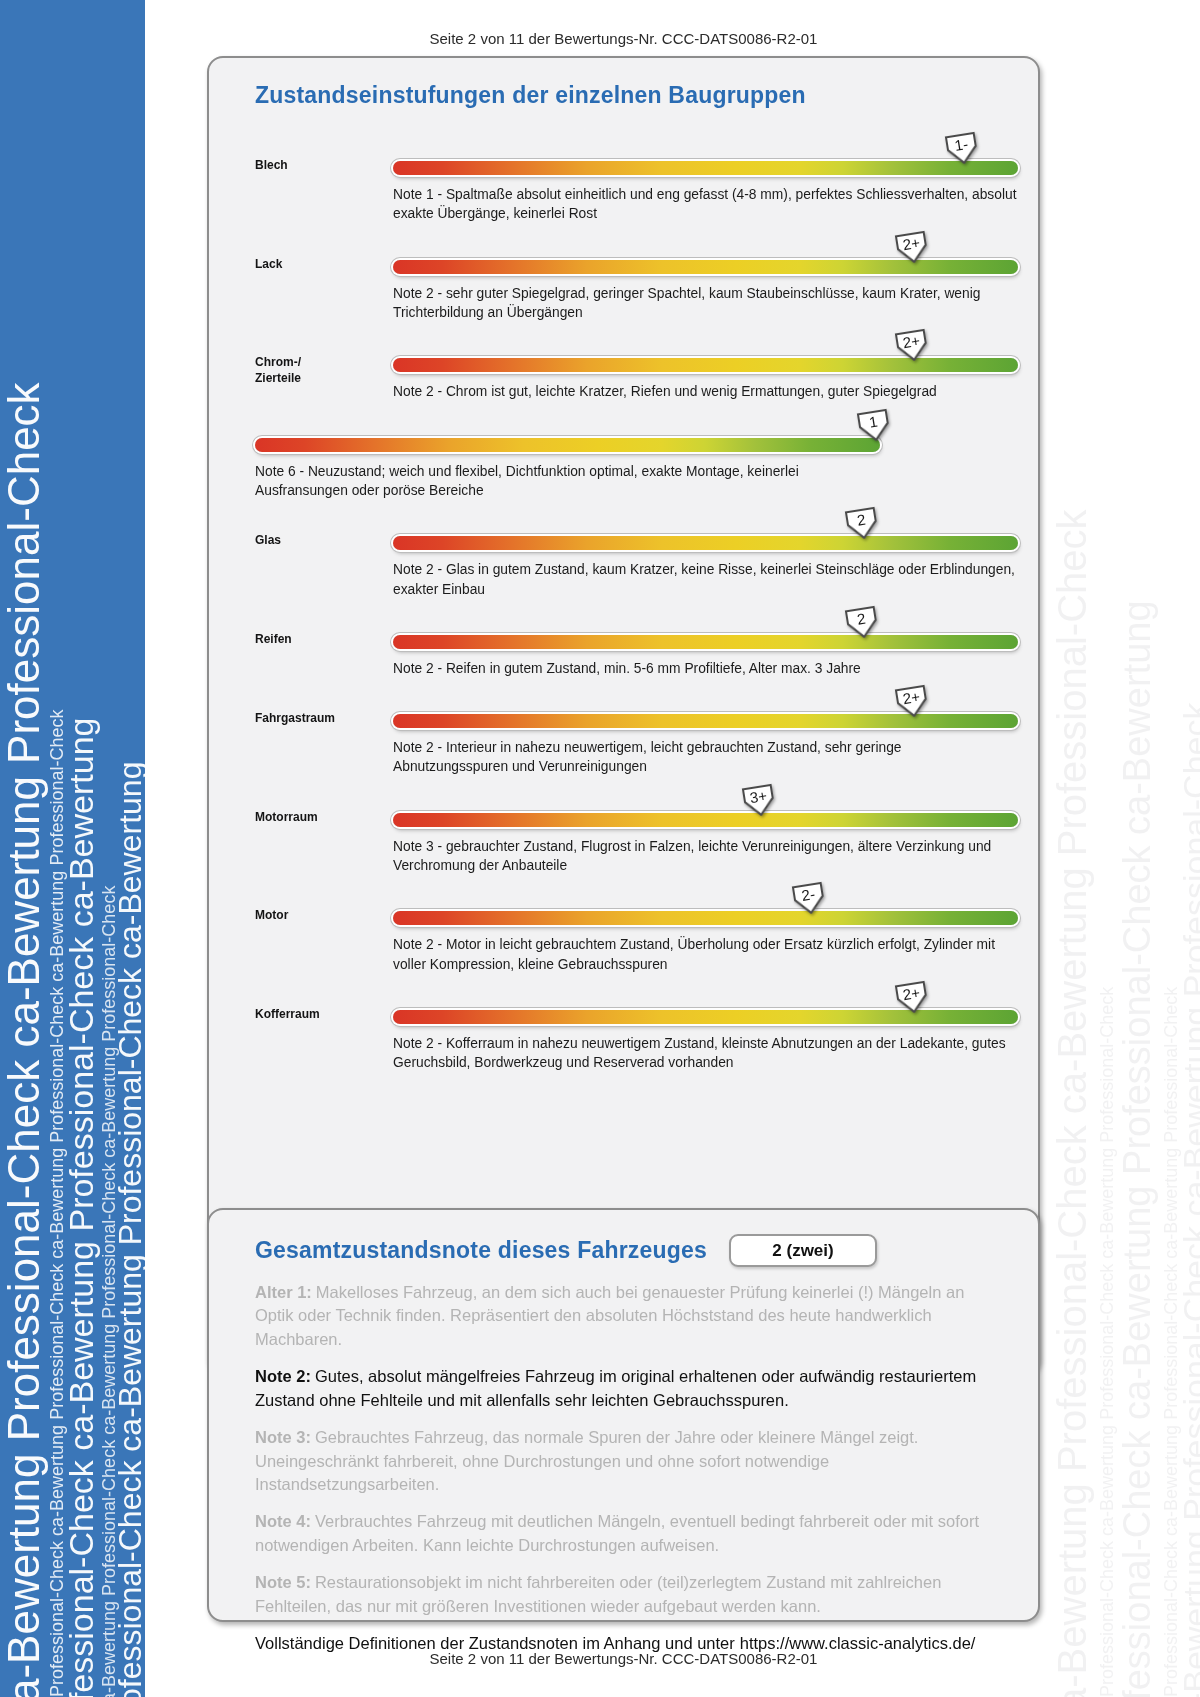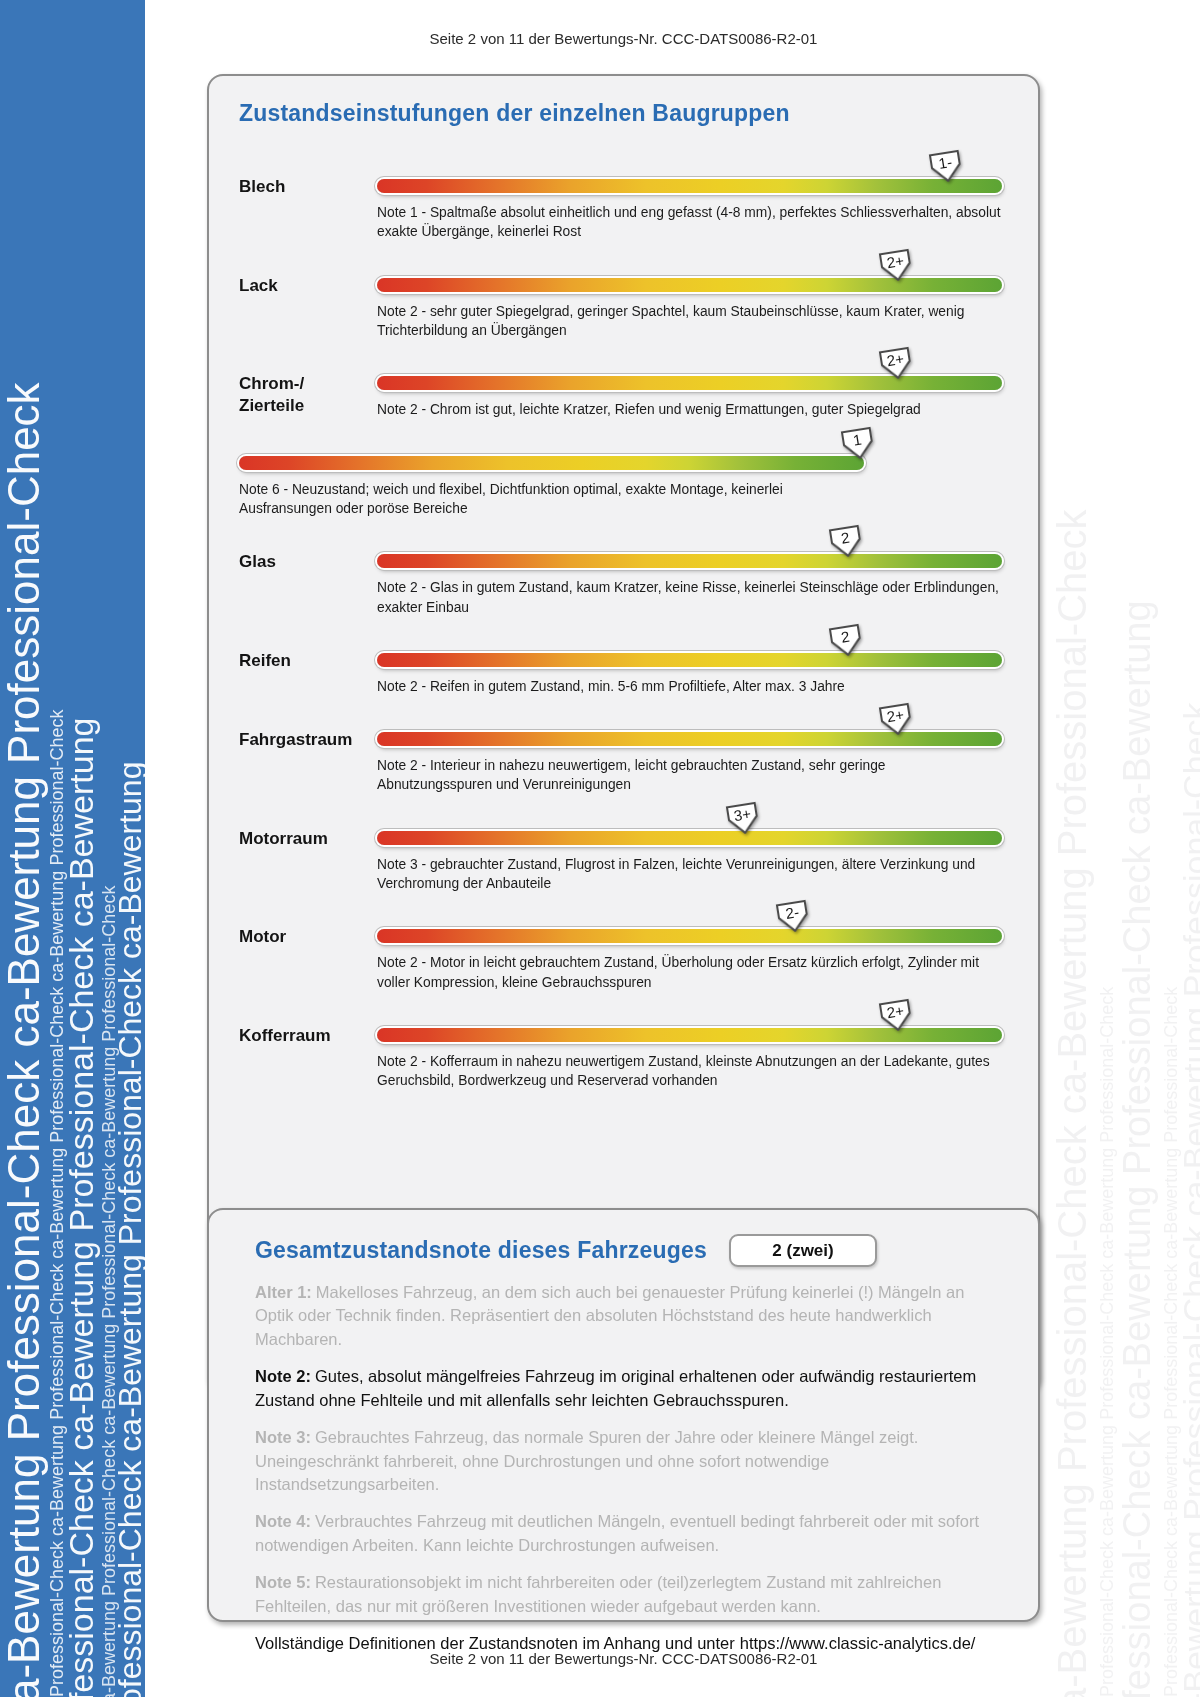--- a/index.html
+++ b/index.html
@@ -26,28 +26,28 @@
     position:absolute;width:833px;text-align:center;
     font-size:15px;color:#2b2b2b;
   }
   .page-caption.top{top:30px;}
   .page-caption.bottom{top:1650px;}
   .panel{
     position:absolute;left:0;box-sizing:border-box;width:833px;
     background:#f2f2f3;border:2px solid #8d8d8d;border-radius:16px;
     box-shadow:2px 3px 5px rgba(0,0,0,0.30);
   }
-  .panel.first{top:74px;height:1318px;padding:24px 34px 0 30px;}
+  .panel.first{top:56px;height:1318px;padding:24px 34px 0 46px;}
   .panel.second{top:1208px;height:414px;padding:24px 38px 0 46px;}
   .panel-title{color:var(--heading-blue,#2a6cb3);font-size:23px;font-weight:bold;letter-spacing:0.2px;}
   
   .rows{margin-top:22px;}
   .crow{display:flex;margin-bottom:6px;}
   .crow-label{
-    width:138px;flex:0 0 138px;padding-top:27px;font-weight:bold;font-size:17px;
+    width:138px;flex:0 0 138px;padding-top:27px;font-weight:bold;font-size:12px;
     line-height:1.3;white-space:pre-line;color:#141414;
   }
   .bar-zone{width:625px;flex:0 0 625px;}
   .marker-space{height:30px;position:relative;}
   .marker{
     position:absolute;bottom:-3px;width:32px;height:30px;
     transform:translateX(-50%) rotate(-9deg);
   }
   .marker svg{position:absolute;left:0;top:0;filter:drop-shadow(1px 2px 1.5px rgba(0,0,0,0.35));}
   .marker-num{

